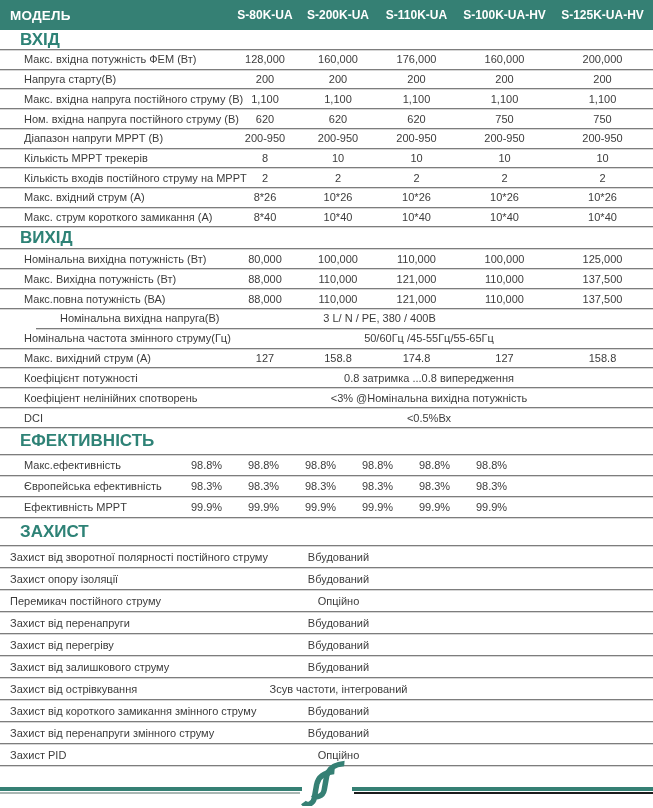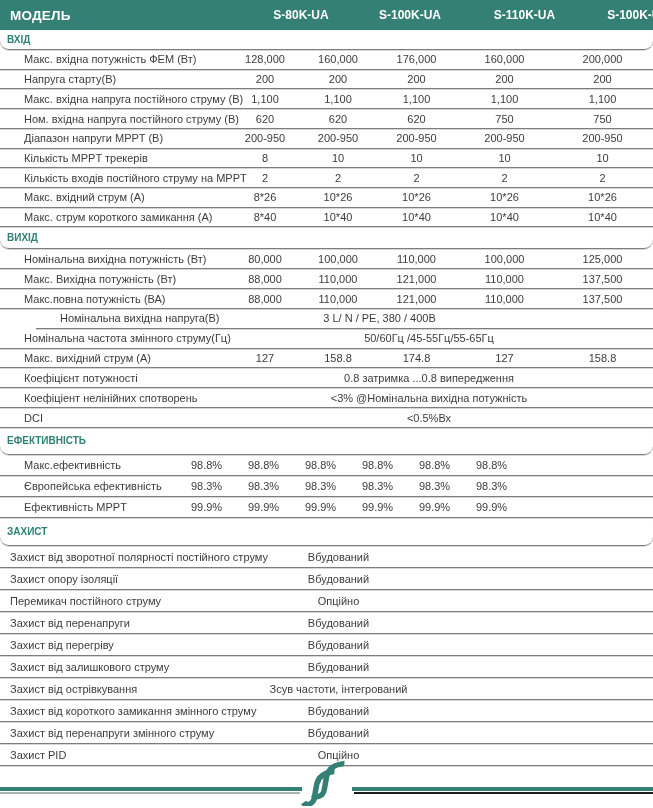--- a/index.html
+++ b/index.html
@@ -7,28 +7,28 @@
   .page {
     position:relative; width:653px; height:808px; background:#ffffff;
     font-family:"Liberation Sans", sans-serif; overflow:hidden;
   }
   
   .thead {
     display:grid; grid-template-columns:230px 70px 76px 81px 95px 101px;
     height:30px; align-items:center; background:#35807485; background:#35807 ;
     background-color:#35807a;
   }
-  .thead { background-color:#358074; color:#fff;gap:36px; }
+  .thead { background-color:#358074; color:#fff; }
   .thead .model-label { font-size:13.5px; font-weight:bold; padding-left:10px; letter-spacing:0.2px; }
   .thead .model-name { font-size:12px; font-weight:bold; text-align:center; white-space:nowrap; }
   
   .section-title {
-    display:flex; align-items:center; padding-left:7px;
-    color:#2E8276; font-weight:bold; font-size:10px;
-    border-bottom:1px solid #7d7d7d; box-shadow:0 1px 0 #d6d6d6;border-radius:9px;
+    display:flex; align-items:center; padding-left:20px;
+    color:#2E8276; font-weight:bold; font-size:17px;
+    border-bottom:1px solid #7d7d7d; box-shadow:0 1px 0 #d6d6d6;
   }
   .row {
     display:grid; align-items:center; position:relative;
     font-size:11px; color:#3c3c3c;
     border-bottom:1px solid #7d7d7d; box-shadow:0 1px 0 #d6d6d6;
   }
   .row .lbl { padding-left:24px; white-space:nowrap; }
   .row .val { text-align:center; white-space:nowrap; }
   .row.v5   { grid-template-columns:230px 70px 76px 81px 95px 101px; }
   .row.v6   { grid-template-columns:178px 57px 57px 57px 57px 57px 57px; }
@@ -56,21 +56,21 @@
   .logo-svg { position:absolute; left:301px; top:5px; }
 </style>
 </head>
 <body>
 
 <div class="page">
 
   <div class="thead">
     <div class="model-label">МОДЕЛЬ</div>
     <div class="model-name">S-80K-UA</div>
-    <div class="model-name">S-100K-UA</div>
+    <div class="model-name">S-200K-UA</div>
     <div class="model-name">S-110K-UA</div>
     <div class="model-name">S-100K-UA-HV</div>
     <div class="model-name">S-125K-UA-HV</div>
   </div>
 
   <div id="spec-table">
       <div class="section sec0">
         <div class="section-title">ВХІД</div>
         <div class="row v5">
           <div class="lbl">Макс. вхідна потужність ФЕМ (Вт)</div>

